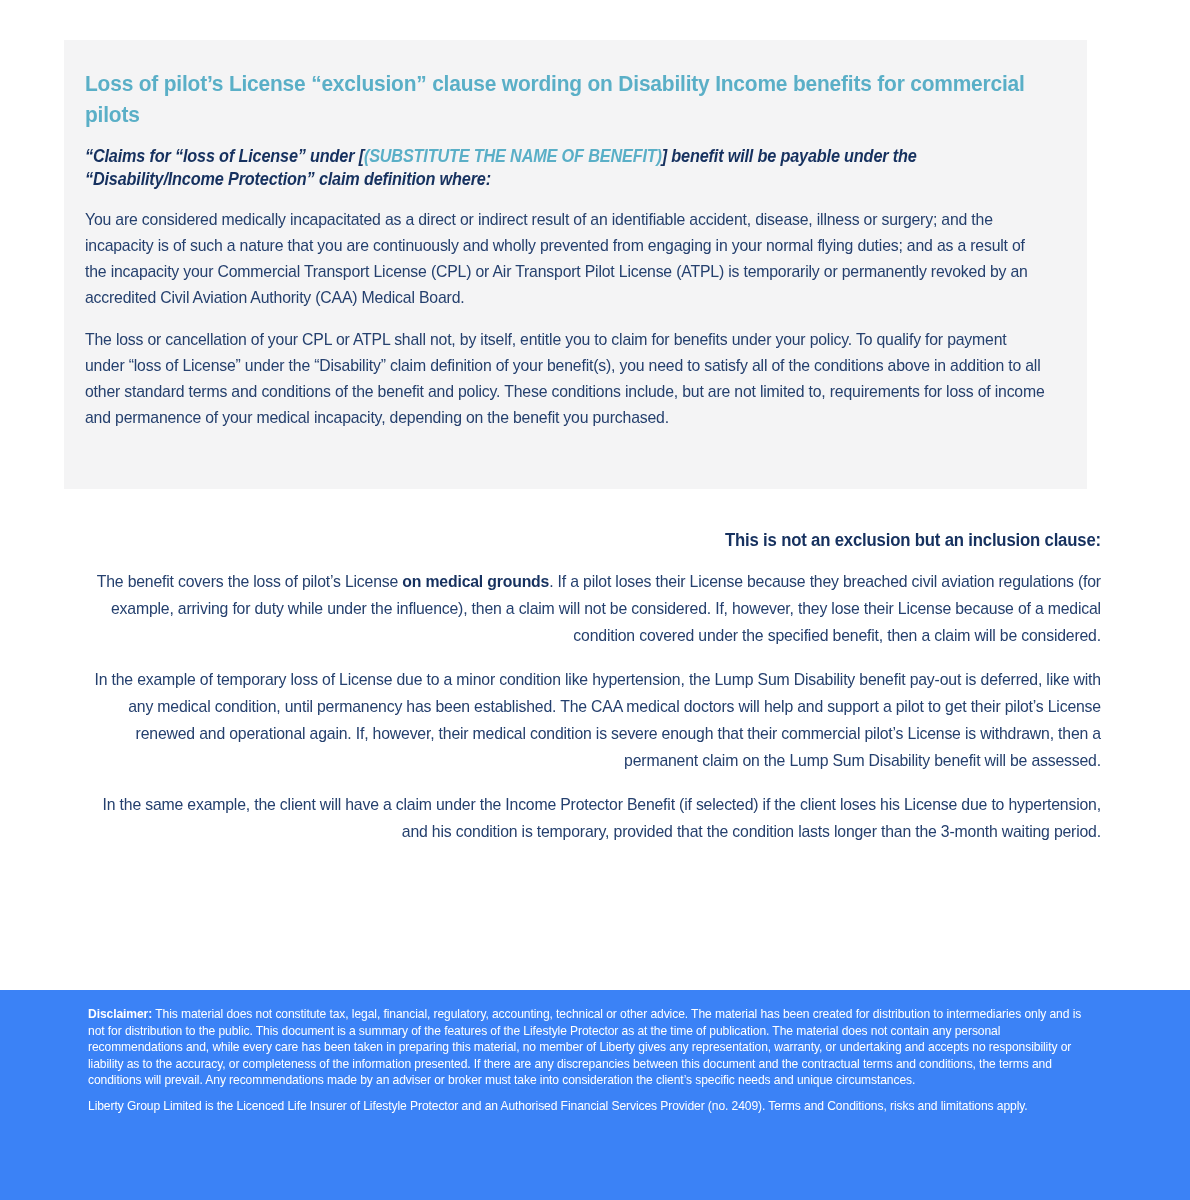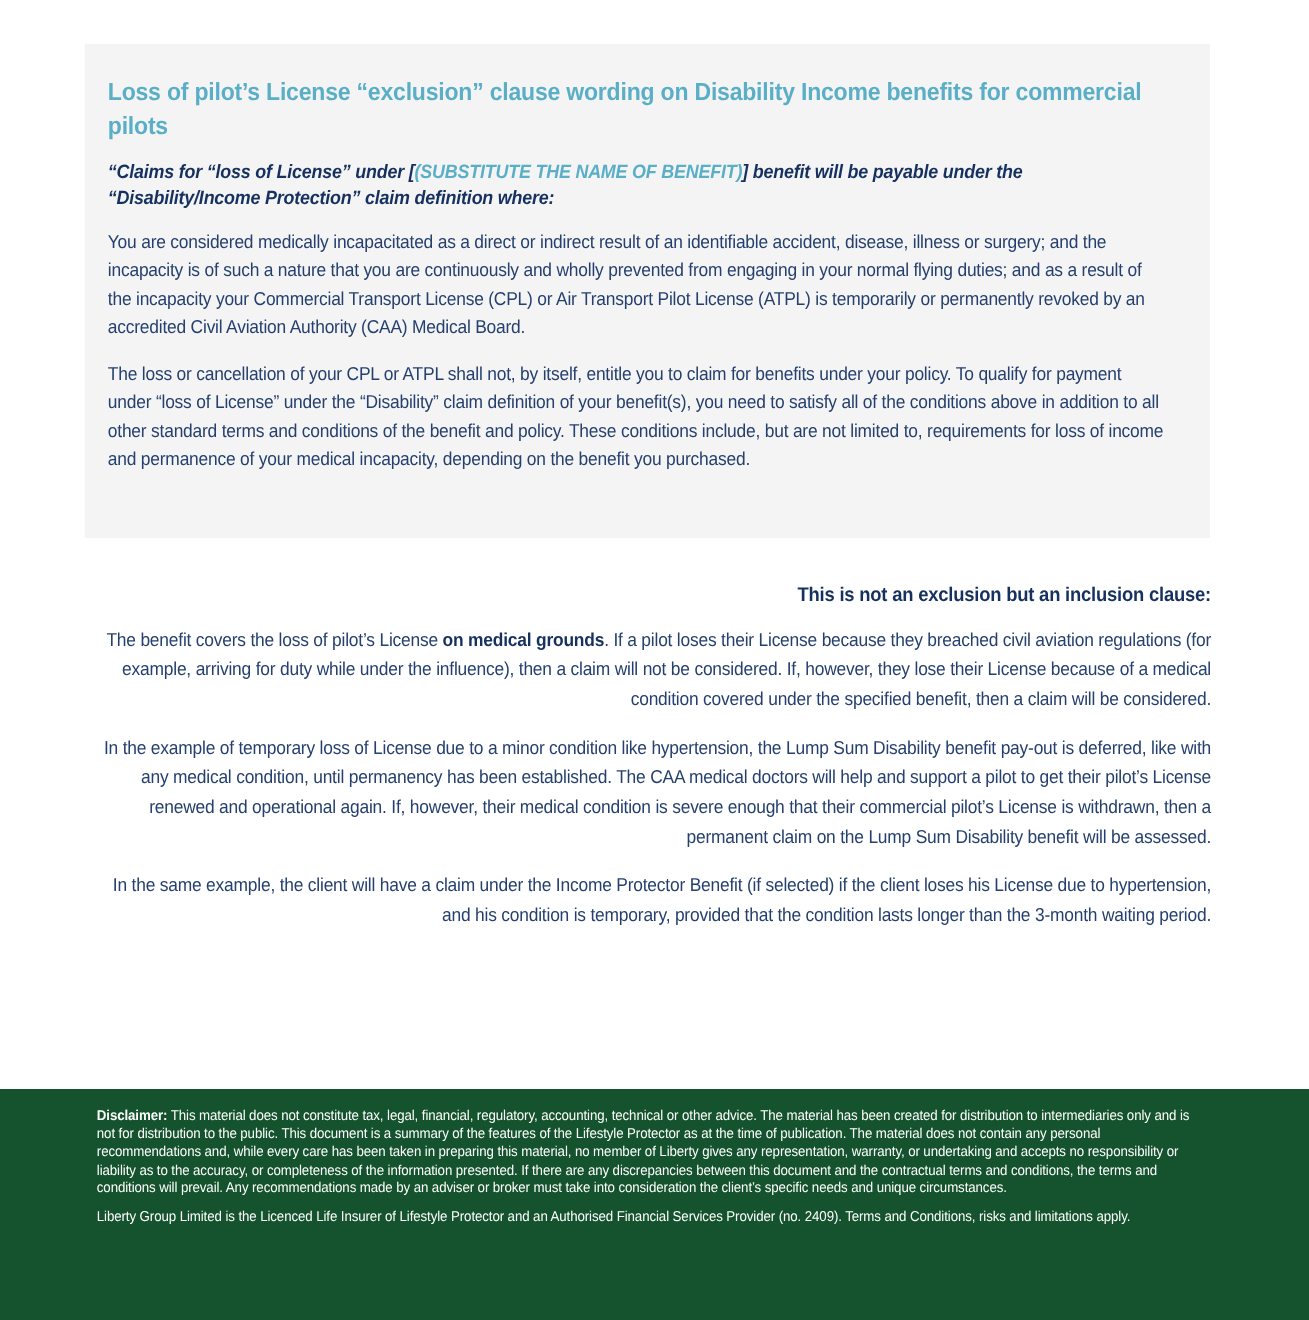--- a/index.html
+++ b/index.html
@@ -22,21 +22,21 @@
 
   
   .cx {
     transform: scaleX(0.93);
     transform-origin: left top;
   }
 
   
   .quote-box {
     position: absolute;
-    left: 77px;
+    left: 64px;
     top: 40px;
     width: 1023px;
     height: 449px;
     background: #f4f4f5;
     box-sizing: border-box;
     padding: 28px 0 0 21px;
   }
   .box-title {
     margin: 0;
     width: 1032px;
@@ -98,21 +98,21 @@
     color: #16315f;
   }
 
   
   .footer {
     position: absolute;
     left: 0;
     top: 990px;
     width: 1190px;
     height: 210px;
-    background: #14532d;
+    background: #3b82f6;
     box-sizing: border-box;
     padding: 16px 0 0 88px;
   }
   .footer-para {
     margin: 0;
     width: 1077px;
     color: #ffffff;
     font-size: 13px;
     line-height: 16.5px;
     letter-spacing: -0.1px;

